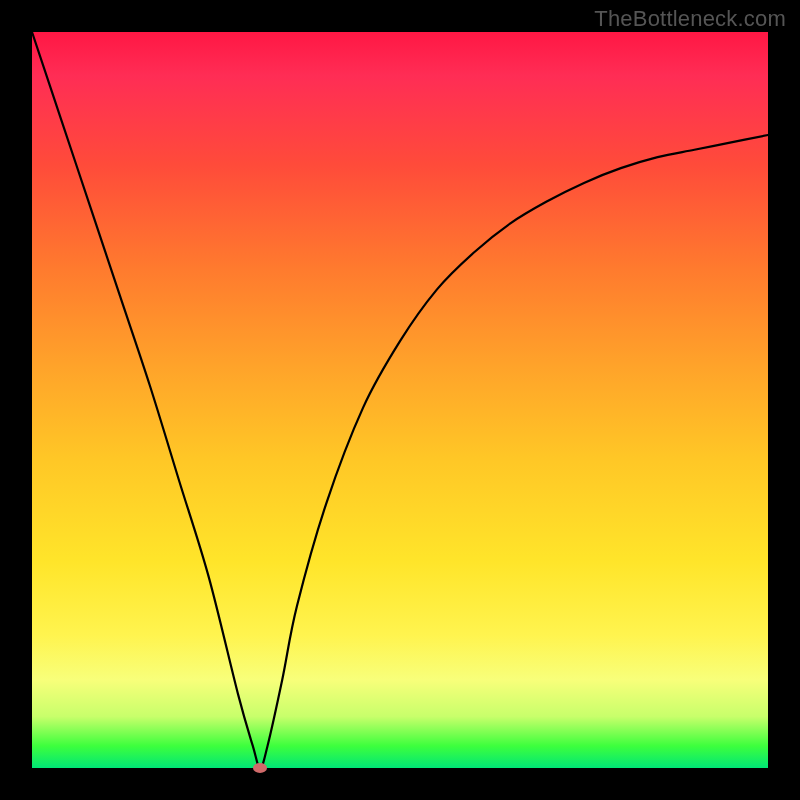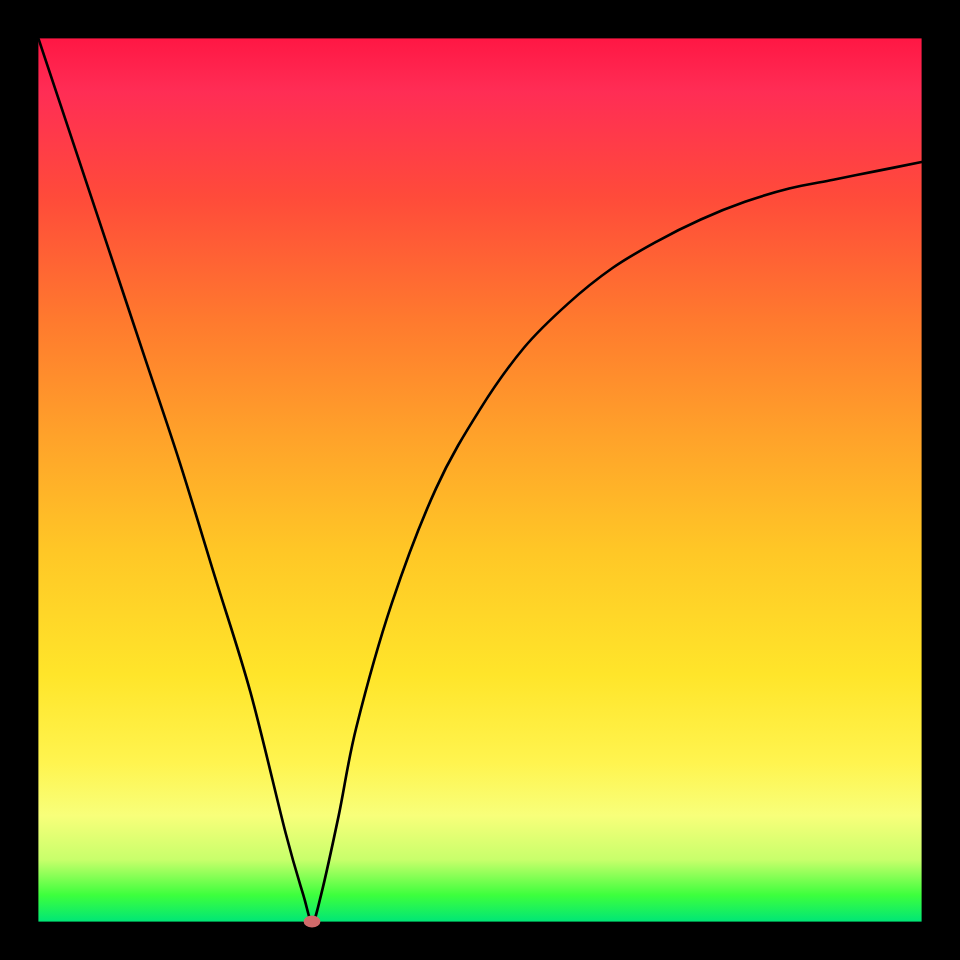--- a/index.html
+++ b/index.html
@@ -64,20 +64,21 @@
     height: 10px;
     background: #d06a6a;
     border-radius: 50%;
     transform: translate(-50%, -50%);
   }
 </style>
 </head>
 <body>
 
 <div class="frame">
+  <div class="watermark">TheBottleneck.com</div>
 
   <div class="plot-area">
     <svg class="curve" viewBox="0 0 736 736" preserveAspectRatio="none">
       <path id="curve-path" fill="none" stroke="#000" stroke-width="2.2" stroke-linecap="round" stroke-linejoin="round" d="M 0.00 0.00 C 4.91 14.72, 19.63 58.88, 29.44 88.32 C 39.25 117.76, 49.07 147.20, 58.88 176.64 C 68.69 206.08, 78.51 235.52, 88.32 264.96 C 98.13 294.40, 107.95 322.61, 117.76 353.28 C 127.57 383.95, 137.39 417.07, 147.20 448.96 C 157.01 480.85, 166.83 509.07, 176.64 544.64 C 186.45 580.21, 198.72 634.19, 206.08 662.40 C 213.44 690.61, 217.12 701.65, 220.80 713.92 C 224.48 726.19, 225.71 736.00, 228.16 736.00 C 230.61 736.00, 231.84 728.64, 235.52 713.92 C 239.20 699.20, 245.33 670.99, 250.24 647.68 C 255.15 624.37, 257.60 603.52, 264.96 574.08 C 272.32 544.64, 283.36 504.16, 294.40 471.04 C 305.44 437.92, 318.93 402.35, 331.20 375.36 C 343.47 348.37, 355.73 328.75, 368.00 309.12 C 380.27 289.49, 392.53 272.32, 404.80 257.60 C 417.07 242.88, 429.33 231.84, 441.60 220.80 C 453.87 209.76, 466.13 199.95, 478.40 191.36 C 490.67 182.77, 502.93 176.03, 515.20 169.28 C 527.47 162.53, 539.73 156.40, 552.00 150.88 C 564.27 145.36, 576.53 140.45, 588.80 136.16 C 601.07 131.87, 613.33 128.19, 625.60 125.12 C 637.87 122.05, 650.13 120.21, 662.40 117.76 C 674.67 115.31, 686.93 112.85, 699.20 110.40 C 711.47 107.95, 729.87 104.27, 736.00 103.04"></path>
     </svg>
     <div id="min-dot" class="min-dot" style="left: 228.16px; top: 736px; background: rgb(208, 106, 106);"></div>
   </div>
 </div>
 
 </body></html>

